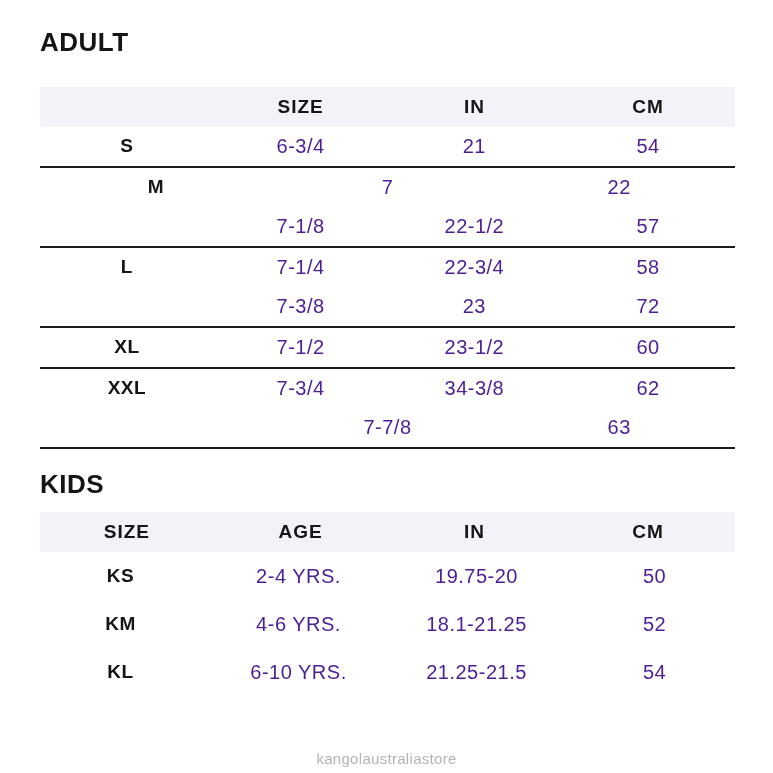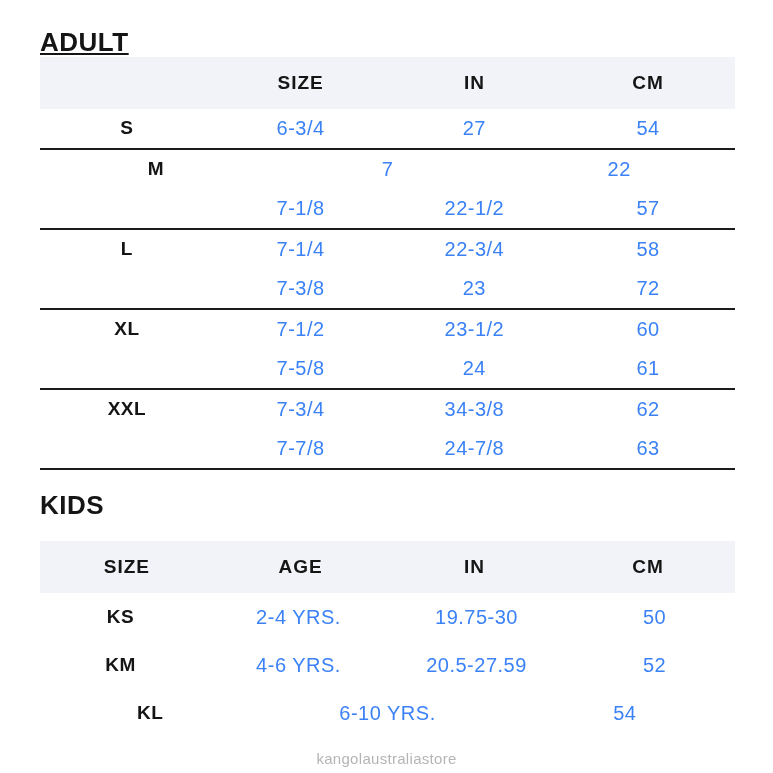--- a/index.html
+++ b/index.html
@@ -13,42 +13,42 @@
     padding: 28px 38px 0 40px;
     overflow: hidden;
   }
   .section-title {
     font-size: 26px;
     font-weight: 800;
     letter-spacing: 0.5px;
     color: #151515;
     line-height: 1.1;
   }
-  .adult-title { margin-bottom: 0; text-decoration: underline; }
-  .kids-title { margin-top: 21px; margin-bottom: 22px; }
+  .adult-title { margin-bottom: 30px; }
+  .kids-title { margin-top: 21px; margin-bottom: 14px; }
 
   .table { width: 100%; }
   .thead {
     display: flex;
-    height: 52px;
+    height: 40px;
     align-items: center;
     background: #f1f3f8;
   }
   .row {
     display: flex;
     height: 39px;
     align-items: center;
   }
   .kids-row { height: 48px; gap: 17px; }
   .cell {
     flex: 1 1 25%;
     text-align: center;
     font-size: 20px;
     font-weight: 400;
-    color: #3b82f6;
+    color: #4c1d95;
     letter-spacing: 0.5px;
   }
   .thead .cell {
     font-size: 19px;
     font-weight: 800;
     color: #151515;
     letter-spacing: 1px;
   }
   .cell.label {
     font-size: 19px;
@@ -81,21 +81,21 @@
       <div class="cell"></div>
       <div class="cell">SIZE</div>
       <div class="cell">IN</div>
       <div class="cell">CM</div>
     </div>
 
     <div class="group">
       <div class="row">
         <div class="cell label">S</div>
         <div class="cell">6-3/4</div>
-        <div class="cell">27</div>
+        <div class="cell">21</div>
         <div class="cell">54</div>
       </div>
     </div>
 
     <div class="group">
       <div class="row">
         <div class="cell label">M</div>
         <div class="cell">7</div>
         <div class="cell">22</div>
       </div>
@@ -122,68 +122,62 @@
       </div>
     </div>
 
     <div class="group">
       <div class="row">
         <div class="cell label">XL</div>
         <div class="cell">7-1/2</div>
         <div class="cell">23-1/2</div>
         <div class="cell">60</div>
       </div>
-      <div class="row">
-        <div class="cell label"></div>
-        <div class="cell">7-5/8</div>
-        <div class="cell">24</div>
-        <div class="cell">61</div>
-      </div>
     </div>
 
     <div class="group">
       <div class="row">
         <div class="cell label">XXL</div>
         <div class="cell">7-3/4</div>
         <div class="cell">34-3/8</div>
         <div class="cell">62</div>
       </div>
       <div class="row">
         <div class="cell label"></div>
         <div class="cell">7-7/8</div>
-        <div class="cell">24-7/8</div>
         <div class="cell">63</div>
       </div>
     </div>
   </div>
 
   <h1 class="section-title kids-title">KIDS</h1>
 
   <div class="table">
     <div class="thead">
       <div class="cell">SIZE</div>
       <div class="cell">AGE</div>
       <div class="cell">IN</div>
       <div class="cell">CM</div>
     </div>
 
     <div class="row kids-row">
       <div class="cell label">KS</div>
       <div class="cell">2-4 YRS.</div>
-      <div class="cell">19.75-30</div>
+      <div class="cell">19.75-20</div>
       <div class="cell">50</div>
     </div>
     <div class="row kids-row">
       <div class="cell label">KM</div>
       <div class="cell">4-6 YRS.</div>
-      <div class="cell">20.5-27.59</div>
+      <div class="cell">18.1-21.25</div>
       <div class="cell">52</div>
     </div>
     <div class="row kids-row">
       <div class="cell label">KL</div>
       <div class="cell">6-10 YRS.</div>
+      <div class="cell">21.25-21.5</div>
       <div class="cell">54</div>
     </div>
   </div>
 
   <div class="watermark">kangolaustraliastore</div>
 
 </div>
 
 </body></html>

